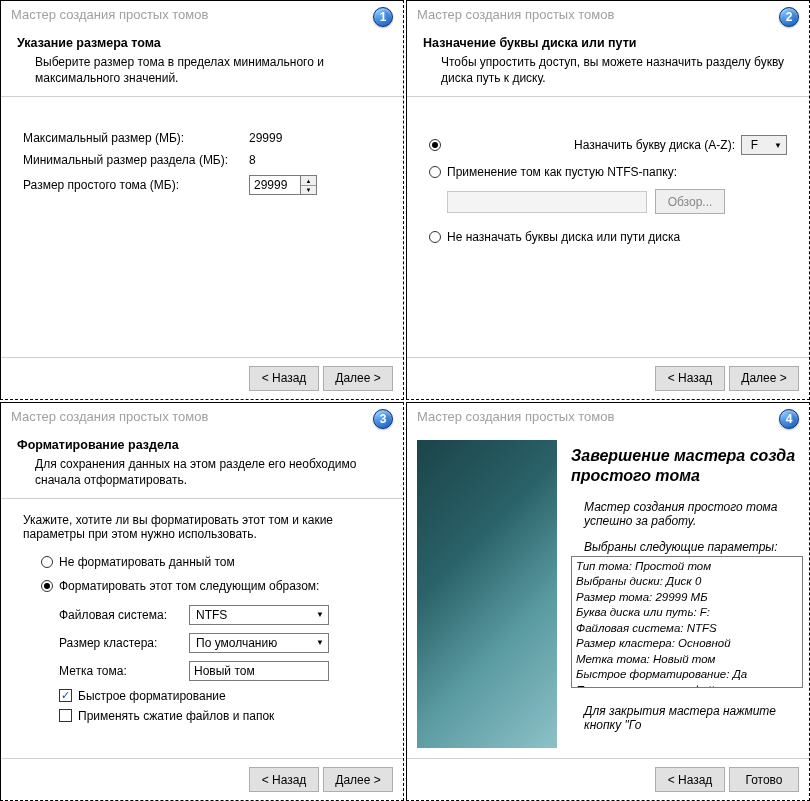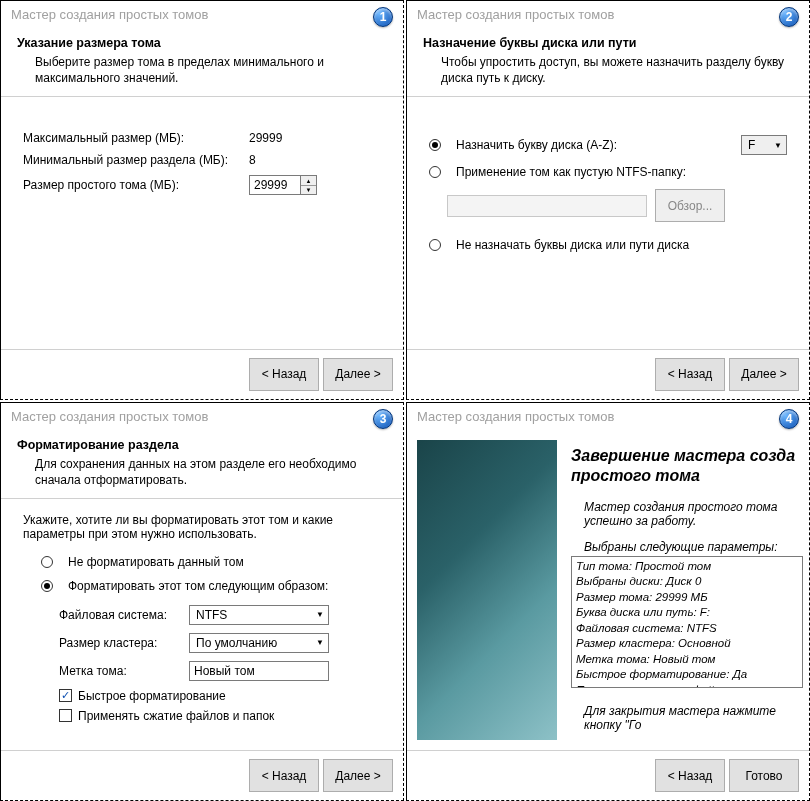--- a/index.html
+++ b/index.html
@@ -82,21 +82,21 @@
     flex: 1;
     display: flex;
     align-items: center;
     justify-content: center;
     font-size: 6px;
     background: #efefef;
     cursor: pointer;
     line-height: 1;
   }
   .spin .arrow:first-child { border-bottom: 1px solid #999; }
-  .radio-row { display: flex; align-items: center; margin-bottom: 10px; gap: 15px; }
+  .radio-row { display: flex; align-items: center; margin-bottom: 10px; gap: 6px; text-align: right; }
   .radio {
     width: 12px; height: 12px; border: 1px solid #333; border-radius: 50%;
     display: inline-flex; align-items: center; justify-content: center;
     flex-shrink: 0;
   }
   .radio.checked::after {
     content: ""; width: 6px; height: 6px; background: #000; border-radius: 50%;
   }
   .select {
     border: 1px solid #7a7a7a;
@@ -126,21 +126,21 @@
     height: 22px;
     width: 200px;
     display: inline-block;
   }
   .btn {
     border: 1px solid #adadad;
     background: #e1e1e1;
     padding: 2px 10px;
     font-family: inherit;
     font-size: 12px;
-    height: 33px;
+    height: 25px;
     min-width: 70px;
     cursor: pointer;
   }
   .btn.disabled { color: #888; background: #efefef; cursor: default; }
   .footer {
     border-top: 1px solid #d0d0d0;
     padding: 8px 10px;
     display: flex;
     justify-content: flex-end;
     gap: 4px;

